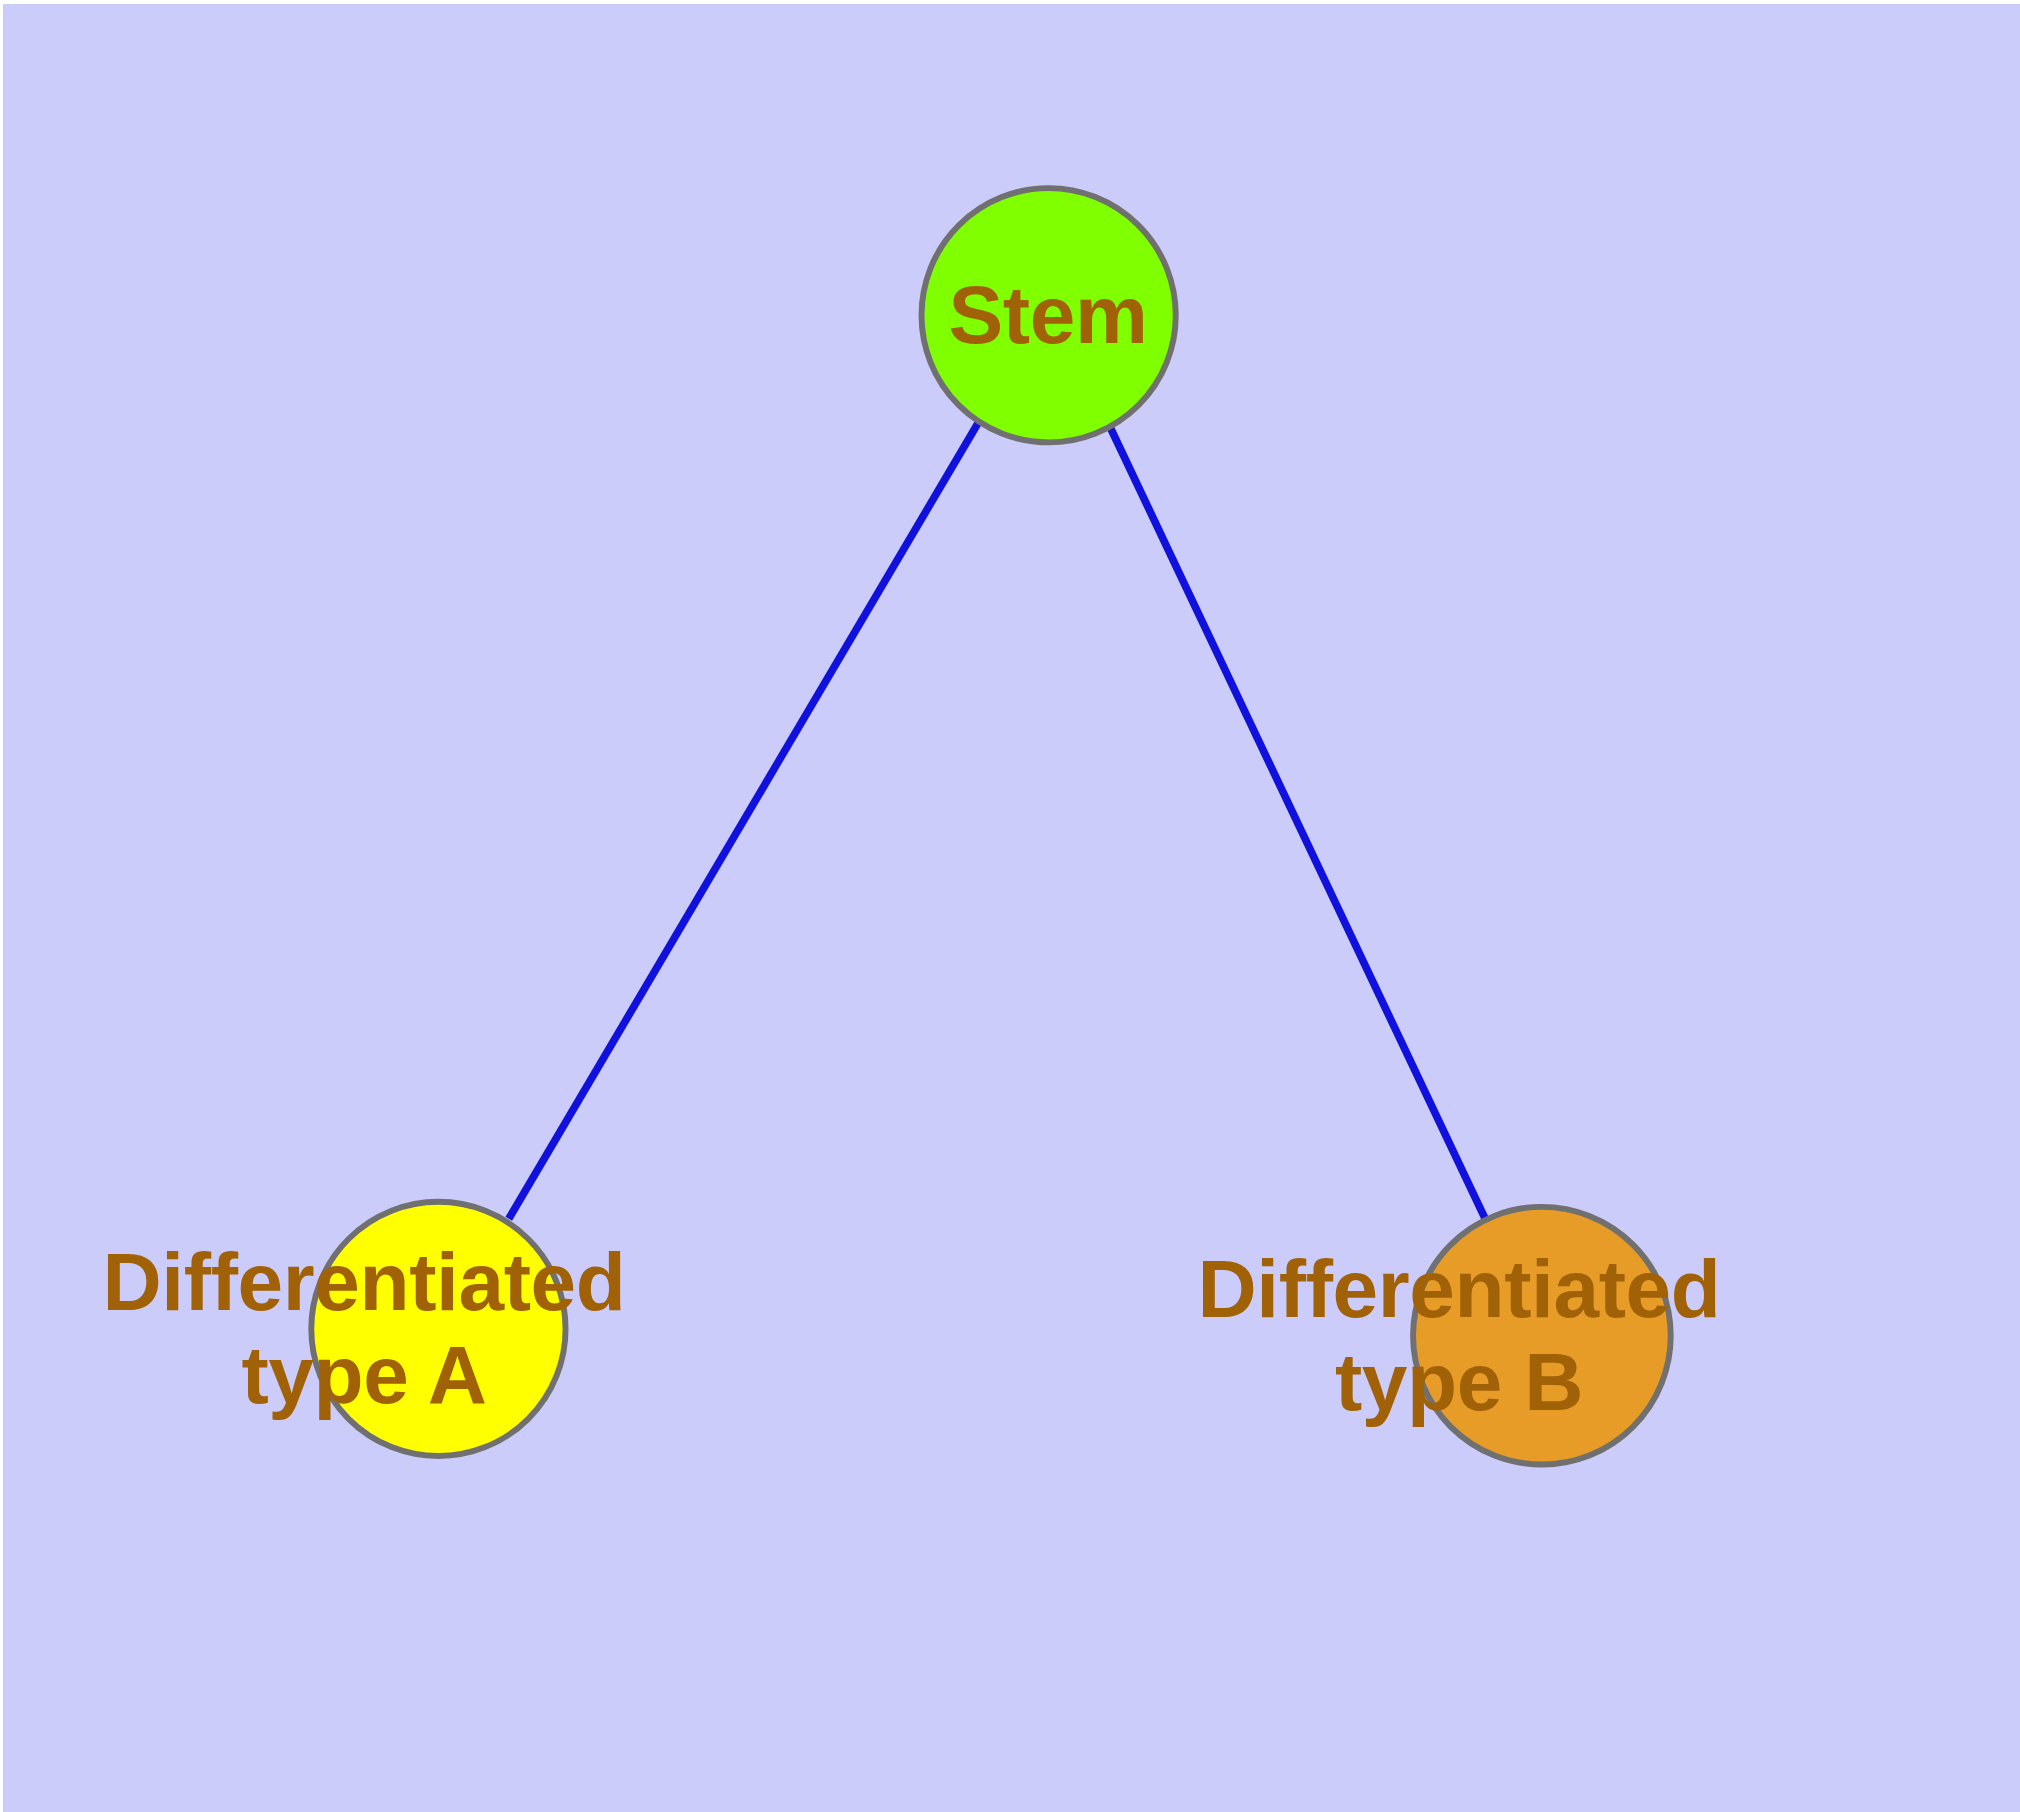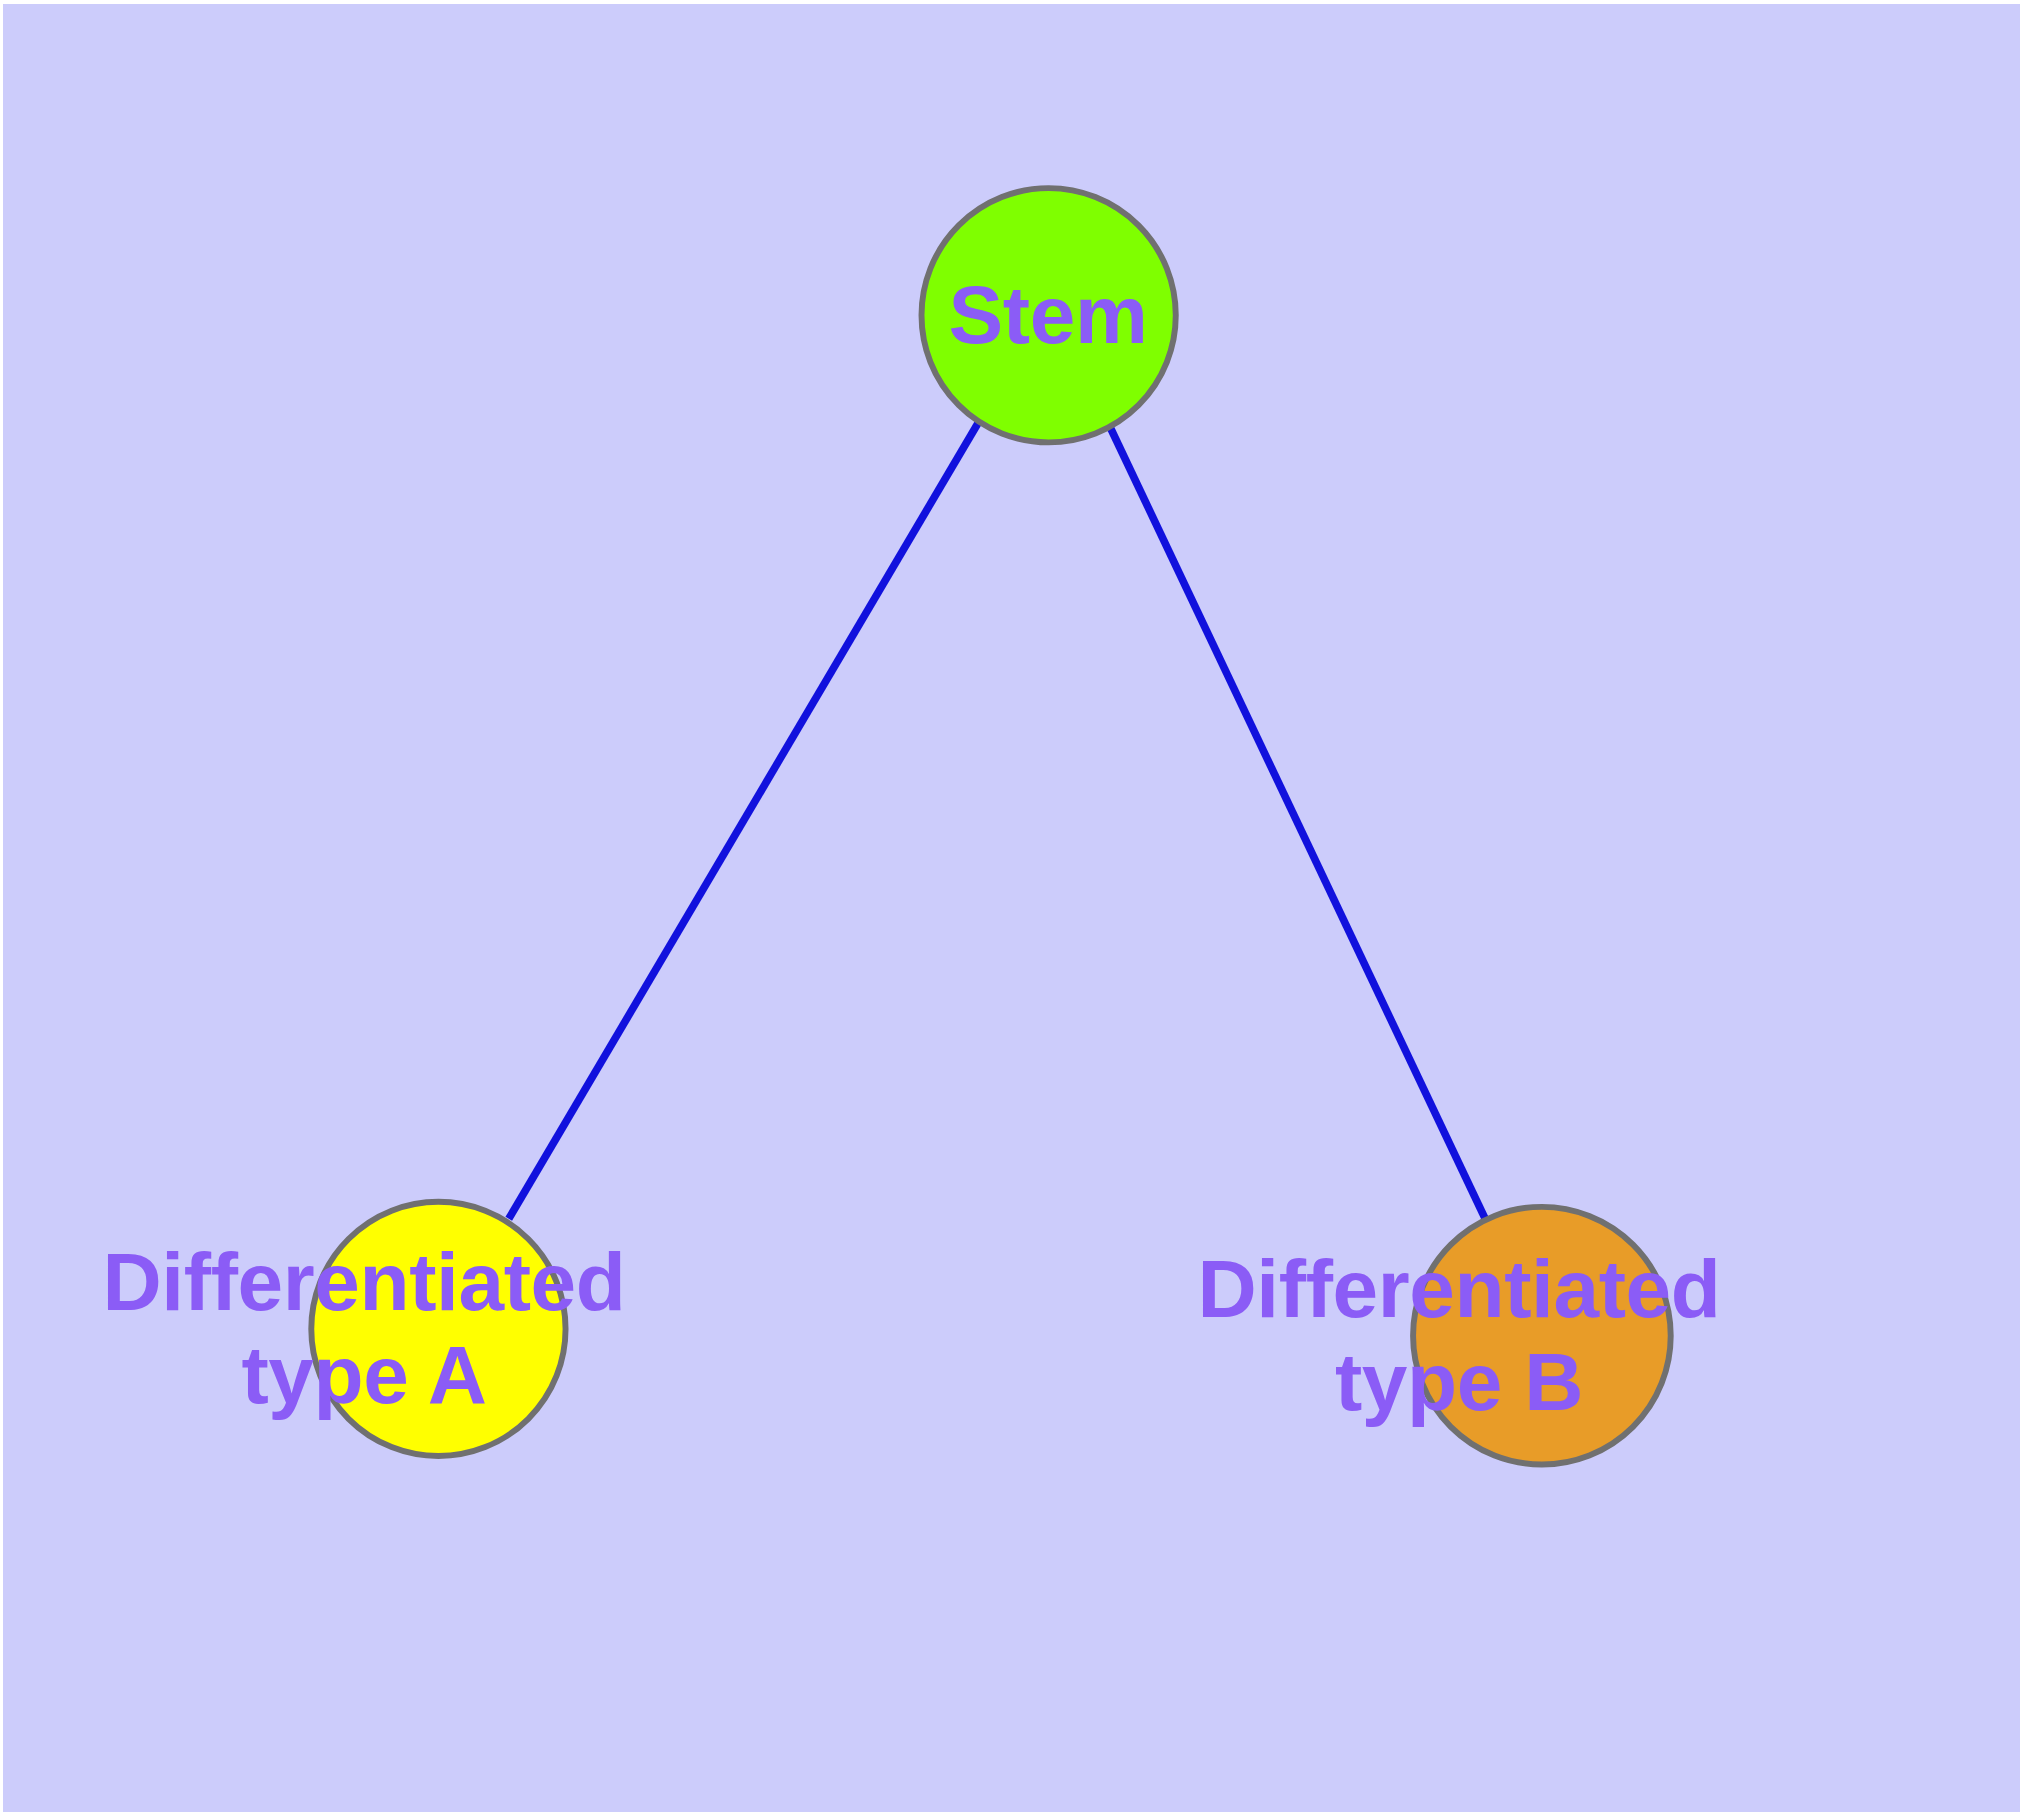--- a/index.html
+++ b/index.html
@@ -26,21 +26,21 @@
   #graph-svg {
     position: absolute;
     left: 0;
     top: 0;
     width: 2021px;
     height: 1812px;
     overflow: visible;
   }
   .node-label {
     position: absolute;
-    color: #8b5cf6;
+    color: #a16207;
     font-family: "Liberation Sans", sans-serif;
     font-weight: bold;
     font-size: 82px;
     line-height: 1.13;
     text-align: center;
     white-space: pre;
     letter-spacing: -0.4px;
     transform: translate(-50%, -50%);
     pointer-events: none;
   }

